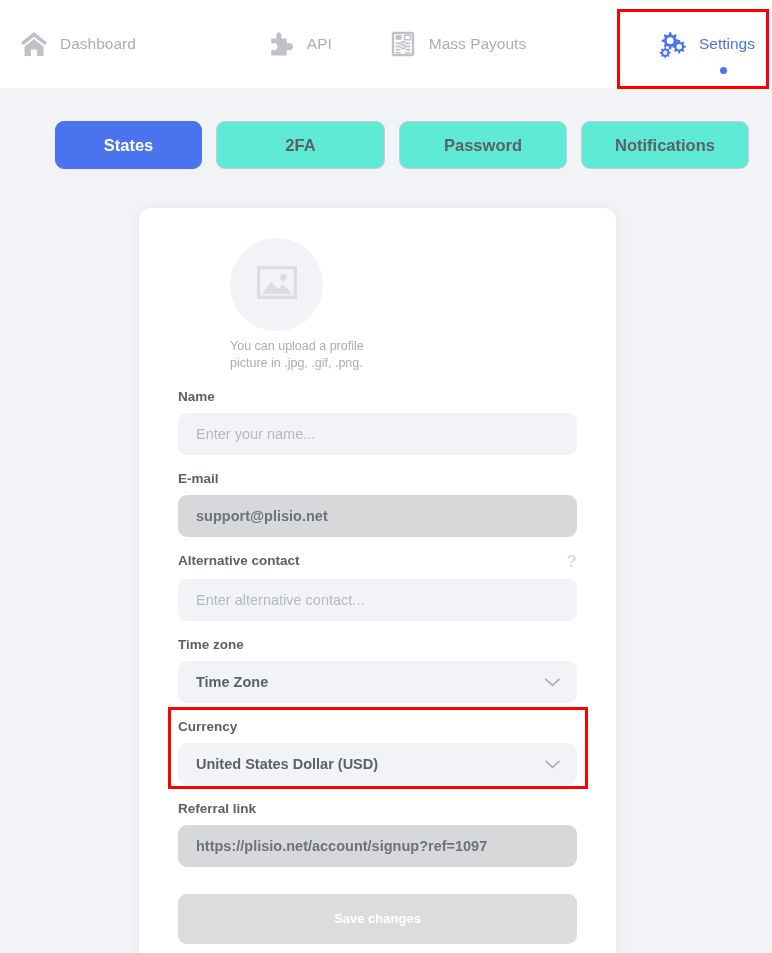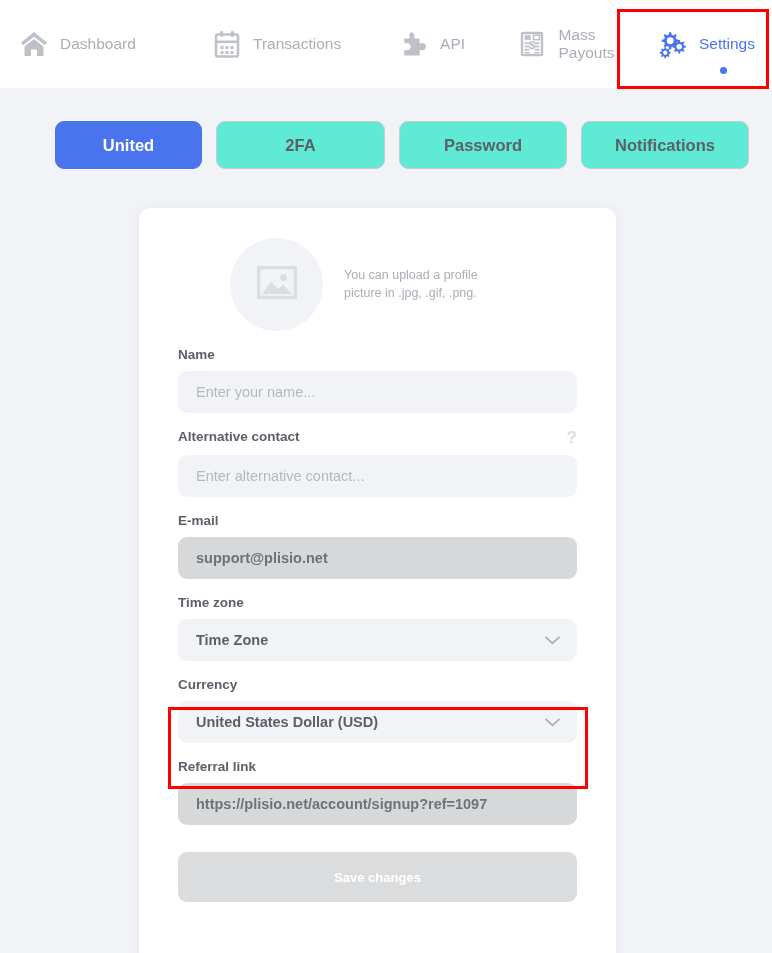--- a/index.html
+++ b/index.html
@@ -117,24 +117,25 @@
     bottom: 0;
     background: #FFFFFF;
     border-radius: 12px 12px 0 0;
     box-shadow: 0 2px 14px rgba(60, 70, 95, 0.07);
     padding: 30px 39px 0 39px;
   }
 
   
   .avatar-row {
     display: flex;
-    align-items: center;
-    gap: 21px;
+    align-items: flex-start;
+    gap: 7px;
     padding-left: 52px;
     margin-top: 0;
+    flex-direction: column;
   }
 
   .avatar {
     width: 93px;
     height: 93px;
     border-radius: 50%;
     background: #F2F3F7;
     display: flex;
     align-items: center;
     justify-content: center;
@@ -233,37 +234,20 @@
       <svg width="30" height="28" viewBox="0 0 30 28">
         <path d="M15 2 L2 12.5 L4.2 15.2 L15 6.8 L25.8 15.2 L28 12.5 Z" fill="#BEC2C8"></path>
         <path d="M15 9 L5.5 16.6 L5.5 26 L12 26 L12 19.5 L18 19.5 L18 26 L24.5 26 L24.5 16.6 Z" fill="#BEC2C8"></path>
       </svg>
     </span>
     <span>Dashboard</span>
   </div>
 
   <div class="nav-gap-a"></div>
 
-  <div class="nav-item">
-    <span class="nav-icon">
-      <svg width="28" height="28" viewBox="0 0 28 28">
-        <rect x="7" y="1" width="3.2" height="6" rx="1.4" fill="#BEC2C8"></rect>
-        <rect x="17.8" y="1" width="3.2" height="6" rx="1.4" fill="#BEC2C8"></rect>
-        <rect x="3" y="4.5" width="22" height="22" rx="2" fill="none" stroke="#BEC2C8" stroke-width="2.6"></rect>
-        <rect x="3" y="10.5" width="22" height="2.6" fill="#BEC2C8"></rect>
-        <rect x="7.5" y="16" width="3" height="3" fill="#BEC2C8"></rect>
-        <rect x="12.5" y="16" width="3" height="3" fill="#BEC2C8"></rect>
-        <rect x="17.5" y="16" width="3" height="3" fill="#BEC2C8"></rect>
-        <rect x="7.5" y="21" width="3" height="3" fill="#BEC2C8"></rect>
-        <rect x="12.5" y="21" width="3" height="3" fill="#BEC2C8"></rect>
-        <rect x="17.5" y="21" width="3" height="3" fill="#BEC2C8"></rect>
-      </svg>
-    </span>
-    <span>Transactions</span>
-  </div>
 
   <div class="nav-gap-b"></div>
 
   <div class="nav-item">
     <span class="nav-icon">
       <svg width="30" height="28" viewBox="0 0 30 28">
         <path d="M11 2.2 C13.1 2.2 14.6 3.7 14.6 5.5 C14.6 6.3 14.2 6.9 14.2 7.5 C14.2 8.1 14.7 8.5 15.4 8.5 L19.6 8.5 L19.6 12.3 C19.6 13 20 13.5 20.6 13.5 C21.2 13.5 21.8 13.1 22.6 13.1 C24.4 13.1 26 14.6 26 16.7 C26 18.8 24.4 20.3 22.6 20.3 C21.8 20.3 21.2 19.9 20.6 19.9 C20 19.9 19.6 20.4 19.6 21.1 L19.6 25.4 L4.2 25.4 L4.2 21.1 C4.2 20.4 4.6 19.9 5.2 19.9 C5.8 19.9 6.4 20.3 7.2 20.3 C9 20.3 10.6 18.8 10.6 16.7 C10.6 14.6 9 13.1 7.2 13.1 C6.4 13.1 5.8 13.5 5.2 13.5 C4.6 13.5 4.2 13 4.2 12.3 L4.2 8.5 L8.4 8.5 C9.1 8.5 9.6 8.1 9.6 7.5 C9.6 6.9 9.2 6.3 9.2 5.5 C9.2 3.7 10.7 2.2 11 2.2 Z" fill="#BEC2C8" transform="translate(1,0)"></path>
       </svg>
     </span>
     <span>API</span>
@@ -307,21 +291,21 @@
       </svg>
     </span>
     <span>Settings</span>
     <span class="nav-dot"></span>
   </div>
 
 </div>
 
 <div class="tabs">
   <div class="tab tab-0 active">
-    <span>United</span>
+    <span>States</span>
   </div>
   <div class="tab tab-1">
     <span>2FA</span>
   </div>
   <div class="tab tab-2">
     <span>Password</span>
   </div>
   <div class="tab tab-3">
     <span>Notifications</span>
   </div>
@@ -346,32 +330,32 @@
   <div class="field">
     <div class="field-label-row">
       <span class="field-label">Name</span>
     </div>
     <input class="input" type="text" placeholder="Enter your name..." style="">
   </div>
 
   
   <div class="field">
     <div class="field-label-row">
+      <span class="field-label">E-mail</span>
+    </div>
+    <div class="input disabled">support@plisio.net</div>
+  </div>
+
+  
+  <div class="field">
+    <div class="field-label-row">
       <span class="field-label">Alternative contact</span>
       <span class="help-icon">?</span>
     </div>
     <input class="input" type="text" placeholder="Enter alternative contact..." style="">
-  </div>
-
-  
-  <div class="field">
-    <div class="field-label-row">
-      <span class="field-label">E-mail</span>
-    </div>
-    <div class="input disabled">support@plisio.net</div>
   </div>
 
   
   <div class="field">
     <div class="field-label-row">
       <span class="field-label">Time zone</span>
     </div>
     <div class="input select">
       <span>Time Zone</span>
       <span class="chevron">

